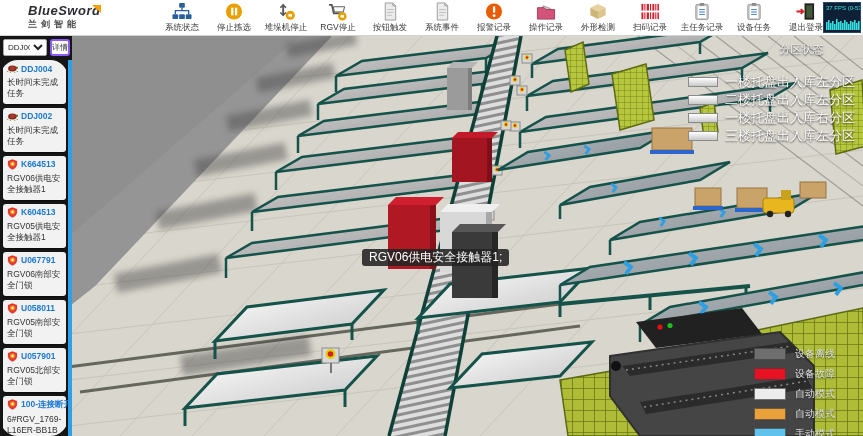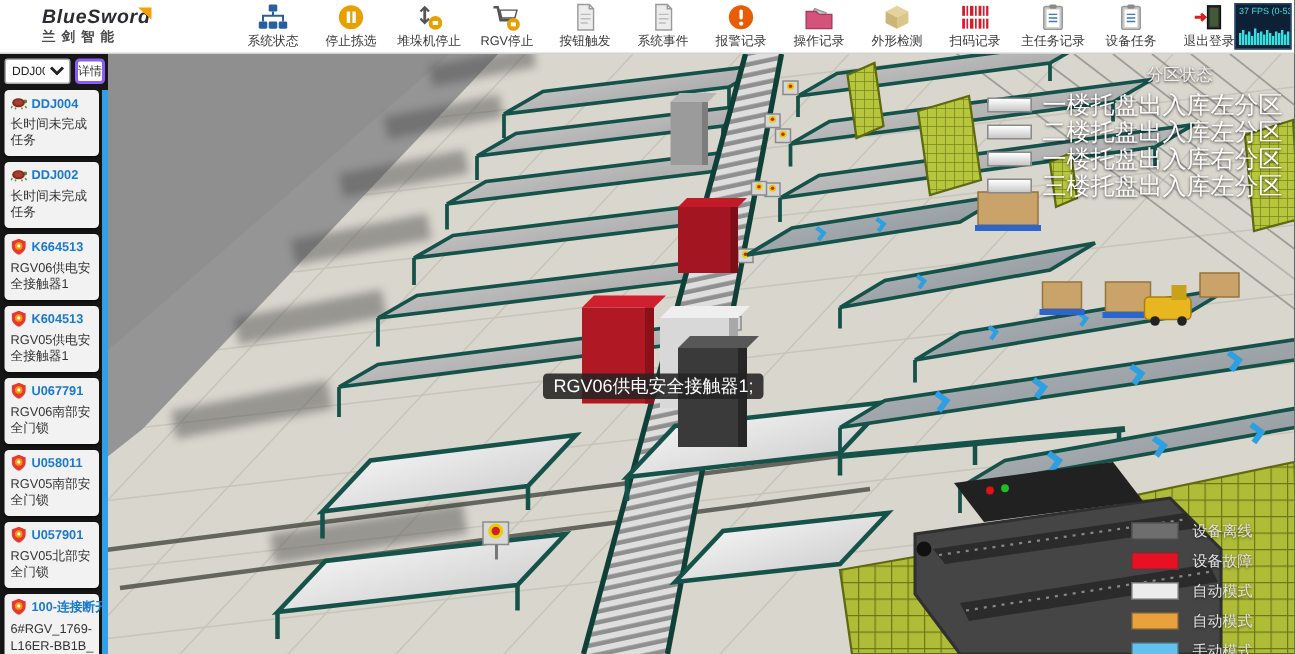--- a/index.html
+++ b/index.html
@@ -25,40 +25,40 @@
   #fps-text { font-size:6px; color:#35e0e0; line-height:8px; padding:1px 1px 0 2px; white-space:nowrap; }
   #fps-graph { position:absolute; bottom:2px; left:2px; }
 
   
   #sidebar { position:absolute; top:36px; left:0; width:72px; height:400px; background:#161616; z-index:20; }
   #sidebar-top { display:flex; align-items:center; padding:3px 2px 2px 3px; gap:3px; }
   #device-select { width:44px; height:17px; font-size:8px; font-family:"Liberation Sans",sans-serif;
                    border:1px solid #aaa; background:#fff; color:#222; border-radius:2px;}
   #detail-btn { width:20px; height:17px; font-size:8px; background:#fff; color:#333;
                 border:2px solid #8b5cf6; border-radius:3px; cursor:pointer; padding:0; }
-  #alarm-list { position:absolute; top:24px; left:0; width:68px; bottom:0; overflow:hidden; }
+  #alarm-list { position:absolute; top:24px; left:0; width:68px; bottom:0; overflow:hidden;border-radius:18px; }
   .alarm-card { background:#f2f2f2; border-radius:3px; margin:0 2px 4px 3px; padding:3px 3px 4px 4px;
                 box-shadow:0 1px 2px rgba(0,0,0,.5); cursor:pointer; }
   .alarm-head { display:flex; align-items:center; gap:3px; }
   .alarm-ico svg { width:11px; height:11px; display:block; }
   .alarm-id { font-size:8.5px; font-weight:bold; color:#1a79d0; white-space:nowrap; }
   .alarm-desc { font-size:8.5px; color:#333; margin-top:3px; line-height:1.35; word-break:break-all; }
   #list-scrollbar { position:absolute; top:24px; right:0; width:4px; bottom:0; background:#2e9fe8; z-index:21;}
 
   
   #scene { position:absolute; top:36px; left:0; width:863px; height:400px; z-index:1; }
   #tooltip { position:absolute; left:362px; top:249px; z-index:10; background:rgba(35,35,35,.88);
              color:#fff; font-size:12px; line-height:17px; padding:0 7px; border-radius:3px; white-space:nowrap;}
   #zone-legend { position:absolute; top:42px; right:8px; z-index:9; }
   #zone-legend .zl-title { text-align:center; padding-left:60px; font-size:11px; color:#f2f2f2;
-                           text-shadow:0 1px 2px rgba(0,0,0,.8); margin-bottom:4px; }
+                           text-shadow:0 1px 2px rgba(0,0,0,.8); margin-bottom:16px; }
   .zl-row { display:flex; align-items:center; justify-content:flex-end; gap:7px; height:18px; }
   .zl-swatch { width:30px; height:10px; background:linear-gradient(#ffffff,#c8c8c8);
                border:1px solid #8a8a8a; }
-  .zl-label { font-size:16px; color:#fdfdfd; text-shadow:0 1px 2px rgba(0,0,0,.75); white-space:nowrap; }
+  .zl-label { font-size:13px; color:#fdfdfd; text-shadow:0 1px 2px rgba(0,0,0,.75); white-space:nowrap; }
   #status-legend { position:absolute; top:344px; right:6px; z-index:9; }
   .sl-row { display:flex; align-items:center; gap:9px; height:20px; }
   .sl-swatch { width:32px; height:12px; border:1px solid rgba(60,60,60,.7); }
   .sl-label { font-size:10px; color:#e3e3e3; text-shadow:0 1px 2px rgba(0,0,0,.6);
               width:62px; white-space:nowrap; }
 </style>
 </head>
 <body>
 
 <div id="app">

